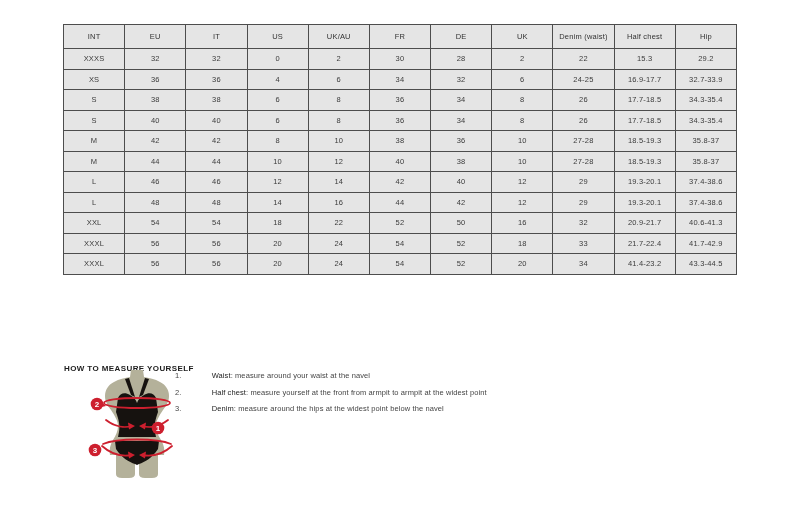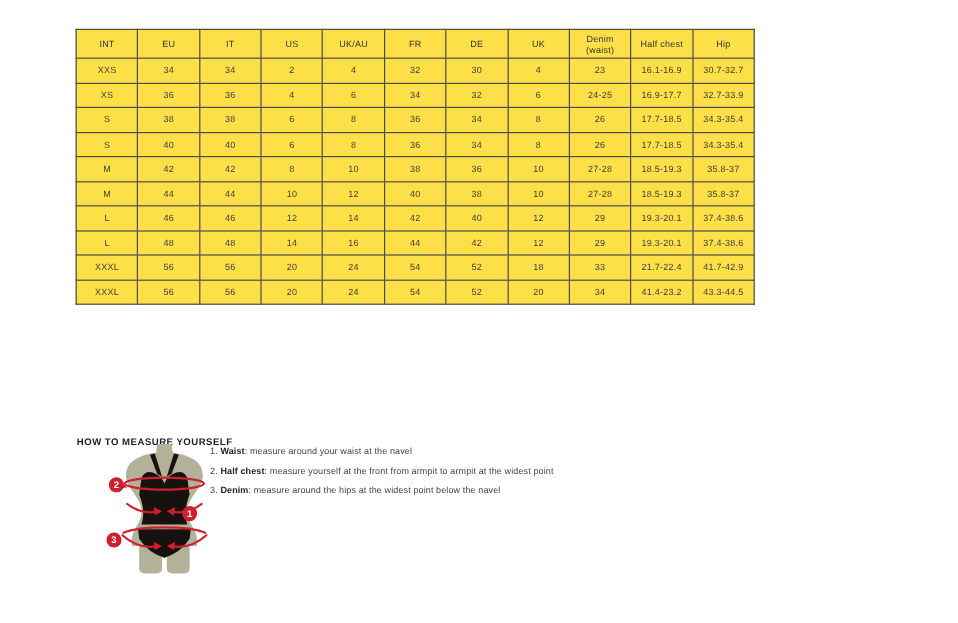--- a/index.html
+++ b/index.html
@@ -2,41 +2,41 @@
 <html><head>
 <meta charset="utf-8">
 <style>
   * { margin:0; padding:0; box-sizing:border-box; }
   html,body { width:798px; height:519px; background:#ffffff; overflow:hidden; }
   body { font-family:"Liberation Sans", sans-serif; position:relative; }
 
   
   .size-table {
     position:absolute; left:63px; top:24px;
-    border-collapse:collapse; table-layout:fixed; width:566px;
-    background:#fde047;
+    border-collapse:collapse; table-layout:fixed; width:674px;
+    background:#e5e5e5;
   }
   .size-table th, .size-table td {
     border:1px solid #4d4d4d;
     font-size:7.5px; font-weight:400; color:#3b3b3b;
     text-align:center; vertical-align:middle;
     padding:0 2px; letter-spacing:0.2px;
   }
   .size-table th { height:24px; font-weight:400; color:#333; }
   .size-table td { height:20.5px; }
 
   
   .measure-title {
     position:absolute; left:64px; top:364px;
     font-size:8px; font-weight:700; color:#1d1d1d; letter-spacing:0.4px;
   }
   .figure-wrap { position:absolute; left:87px; top:370px; width:100px; height:110px; }
   .steps { position:absolute; left:175px; top:371px; }
   .step { font-size:7.5px; color:#454545; margin-bottom:7.5px; letter-spacing:0.1px; }
-  .step b { color:#242424; font-weight:700; }
+  .step b { color:#242424; font-weight:400;margin-left:28px; }
   .step .num { color:#454545; }
 </style>
 </head>
 <body>
 
 <table class="size-table">
   <thead>
       <tr>
         <th>INT</th>
         <th>EU</th>
@@ -46,31 +46,31 @@
         <th>FR</th>
         <th>DE</th>
         <th>UK</th>
         <th>Denim (waist)</th>
         <th>Half chest</th>
         <th>Hip</th>
       </tr>
     </thead>
   <tbody>
       <tr>
-        <td>XXS</td>
-        <td>34</td>
-        <td>34</td>
+        <td>XXXS</td>
+        <td>32</td>
+        <td>32</td>
+        <td>0</td>
         <td>2</td>
-        <td>4</td>
-        <td>32</td>
         <td>30</td>
-        <td>4</td>
-        <td>23</td>
-        <td>16.1-16.9</td>
-        <td>30.7-32.7</td>
+        <td>28</td>
+        <td>2</td>
+        <td>22</td>
+        <td>15.3</td>
+        <td>29.2</td>
       </tr>
       <tr>
         <td>XS</td>
         <td>36</td>
         <td>36</td>
         <td>4</td>
         <td>6</td>
         <td>34</td>
         <td>32</td>
         <td>6</td>
@@ -148,20 +148,33 @@
         <td>48</td>
         <td>48</td>
         <td>14</td>
         <td>16</td>
         <td>44</td>
         <td>42</td>
         <td>12</td>
         <td>29</td>
         <td>19.3-20.1</td>
         <td>37.4-38.6</td>
+      </tr>
+      <tr>
+        <td>XXL</td>
+        <td>54</td>
+        <td>54</td>
+        <td>18</td>
+        <td>22</td>
+        <td>52</td>
+        <td>50</td>
+        <td>16</td>
+        <td>32</td>
+        <td>20.9-21.7</td>
+        <td>40.6-41.3</td>
       </tr>
       <tr>
         <td>XXXL</td>
         <td>56</td>
         <td>56</td>
         <td>20</td>
         <td>24</td>
         <td>54</td>
         <td>52</td>
         <td>18</td>

